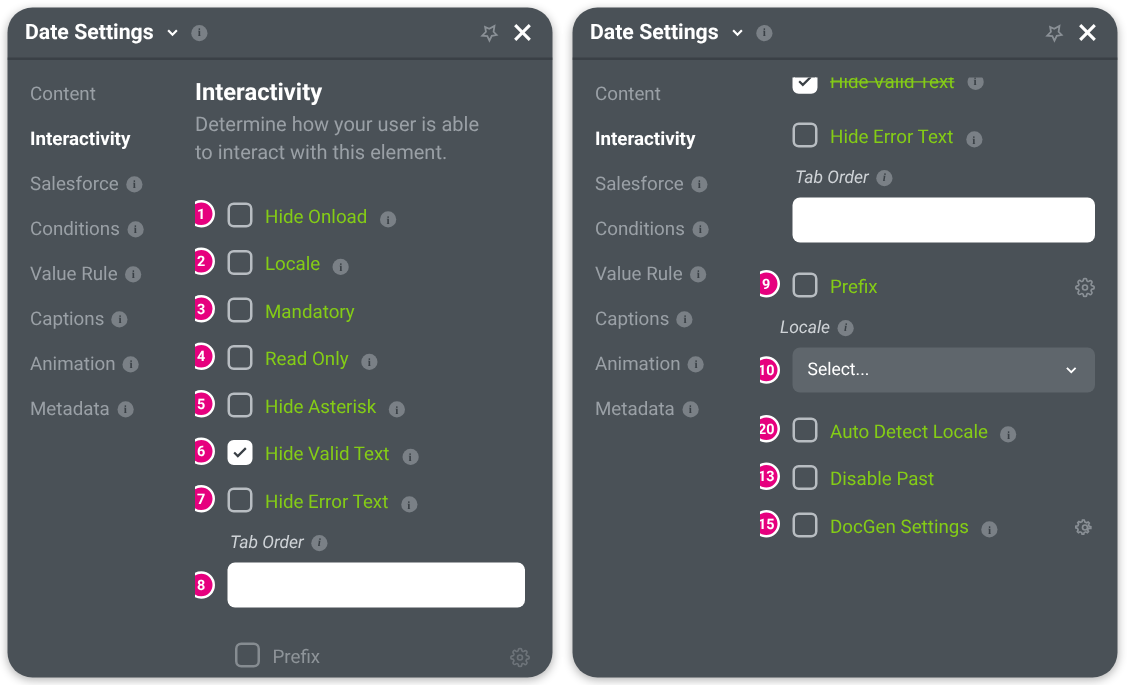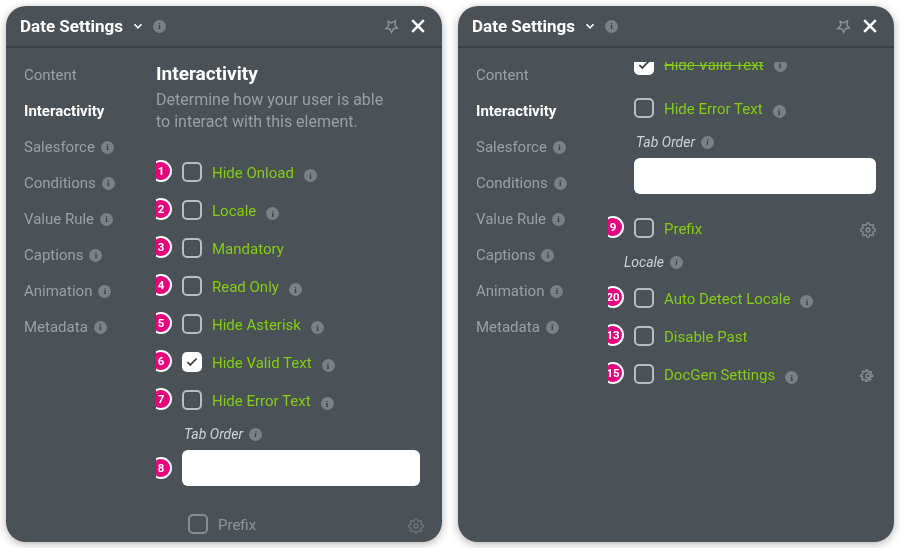--- a/index.html
+++ b/index.html
@@ -412,20 +412,29 @@
               <circle cx="12" cy="12" r="3"></circle>
               <path d="M19.4 15a1.7 1.7 0 0 0 .34 1.87l.06.06a2 2 0 1 1-2.83 2.83l-.06-.06a1.7 1.7 0 0 0-1.87-.34 1.7 1.7 0 0 0-1.03 1.56V21a2 2 0 1 1-4 0v-.09A1.7 1.7 0 0 0 9 19.4a1.7 1.7 0 0 0-1.87.34l-.06.06a2 2 0 1 1-2.83-2.83l.06-.06A1.7 1.7 0 0 0 4.6 15 1.7 1.7 0 0 0 3.04 14H3a2 2 0 1 1 0-4h.09A1.7 1.7 0 0 0 4.6 9a1.7 1.7 0 0 0-.34-1.87l-.06-.06a2 2 0 1 1 2.83-2.83l.06.06A1.7 1.7 0 0 0 9 4.6 1.7 1.7 0 0 0 10.03 3.04V3a2 2 0 1 1 4 0v.09c0 .69.41 1.31 1.03 1.56.62.26 1.34.12 1.87-.34l.06-.06a2 2 0 1 1 2.83 2.83l-.06.06A1.7 1.7 0 0 0 19.4 9c.26.62.88 1.03 1.56 1.03H21a2 2 0 1 1 0 4h-.09a1.7 1.7 0 0 0-1.56 1.03z"></path>
             </svg>
         </span>
       </div>
 
       <div class="field-label-row" style="margin-left:16px;">
         <span>Locale</span>
         <span class="info-icon">i</span>
       </div>
+      <div class="input-row">
+        <span class="marker">10</span>
+        <div class="select">
+          <span>Select...</span>
+          <svg width="14" height="14" viewBox="0 0 24 24" fill="none" stroke="#fff" stroke-width="2.5">
+              <polyline points="6 9 12 15 18 9"></polyline>
+            </svg>
+        </div>
+      </div>
 
       <div id="panel2-rows">
           <div class="row">
             <span class="marker">20</span>
             <span class="checkbox"></span>
             <span class="row-label">Auto Detect Locale</span>
             <span class="info-icon">i</span>
           </div>
           <div class="row">
             <span class="marker">13</span>

